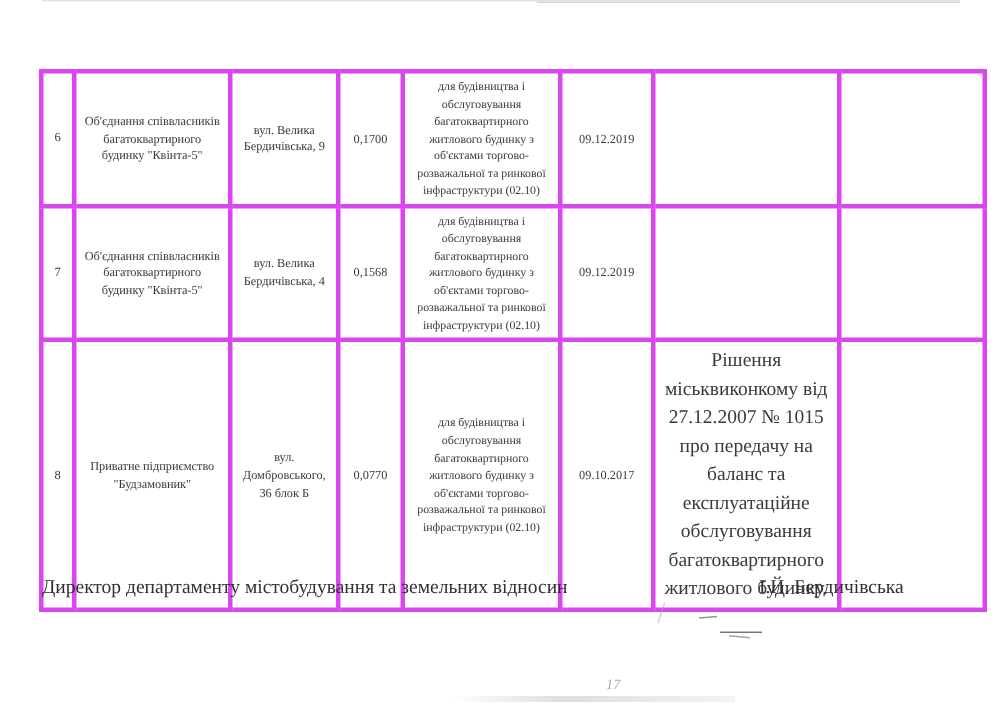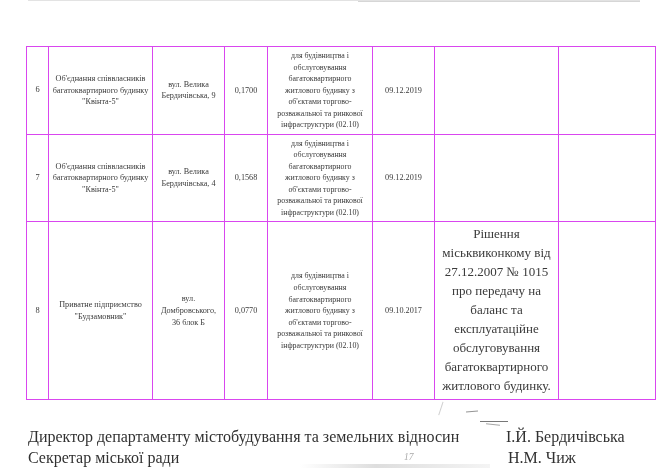--- a/index.html
+++ b/index.html
@@ -46,21 +46,21 @@
     position: absolute;
     left: 26px;
     top: 46px;
     width: 629px;
     border-collapse: collapse;
     table-layout: fixed;
     font-size: 8.2px;
     line-height: 1.42;
   }
   .reg-table td {
-    border: 1px solid #d946ef;
+    border: 3px solid #d946ef;
     vertical-align: middle;
     text-align: center;
     padding: 3px 3px;
     color: #3a3a3a;
   }
   .col-num      { width: 22px; }
   .col-owner    { width: 104px; }
   .col-address  { width: 72px; }
   .col-area     { width: 43px; }
   .col-purpose  { width: 105px; }
@@ -71,23 +71,22 @@
   .cell-num { font-size: 8.4px; }
   .cell-purpose { line-height: 1.46; font-size: 7.9px; }
   .cell-note { line-height: 1.46; font-size: 13px; }
 
   
   .sign-block {
     position: absolute;
     left: 28px;
     top: 384px;
     width: 610px;
-    font-size: 16px;
+    font-size: 13px;
     line-height: 1.05;
-    margin-top: 45px;
   }
   .sign-row {
     position: relative;
     height: 21px;
   }
   .sign-title {
     position: absolute;
     left: 0;
     top: 0;
     white-space: nowrap;
@@ -214,24 +213,20 @@
         <td class="cell-extra"></td>
       </tr>
     </tbody>
   </table>
 
   <div class="sign-block">
     <div class="sign-row">
       <span class="sign-title">Директор департаменту містобудування та земельних відносин</span>
       <span class="sign-name">І.Й. Бердичівська</span>
     </div>
-    <div class="sign-row">
-      <span class="sign-title">Секретар міської ради</span>
-      <span class="sign-name second">Н.М. Чиж</span>
-    </div>
   </div>
 
   <div class="scribble-a"></div>
   <div class="scribble-b"></div>
   <div class="scribble-c"></div>
   <div class="scribble-d"></div>
 
   <div class="page-mark">17</div>
   <div class="bottom-smudge"></div>
 

